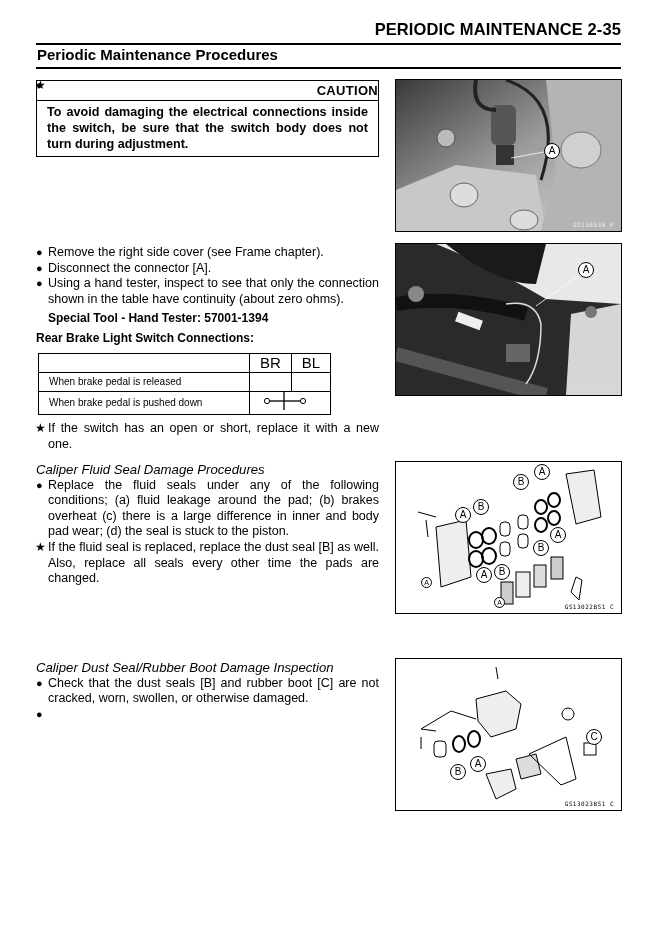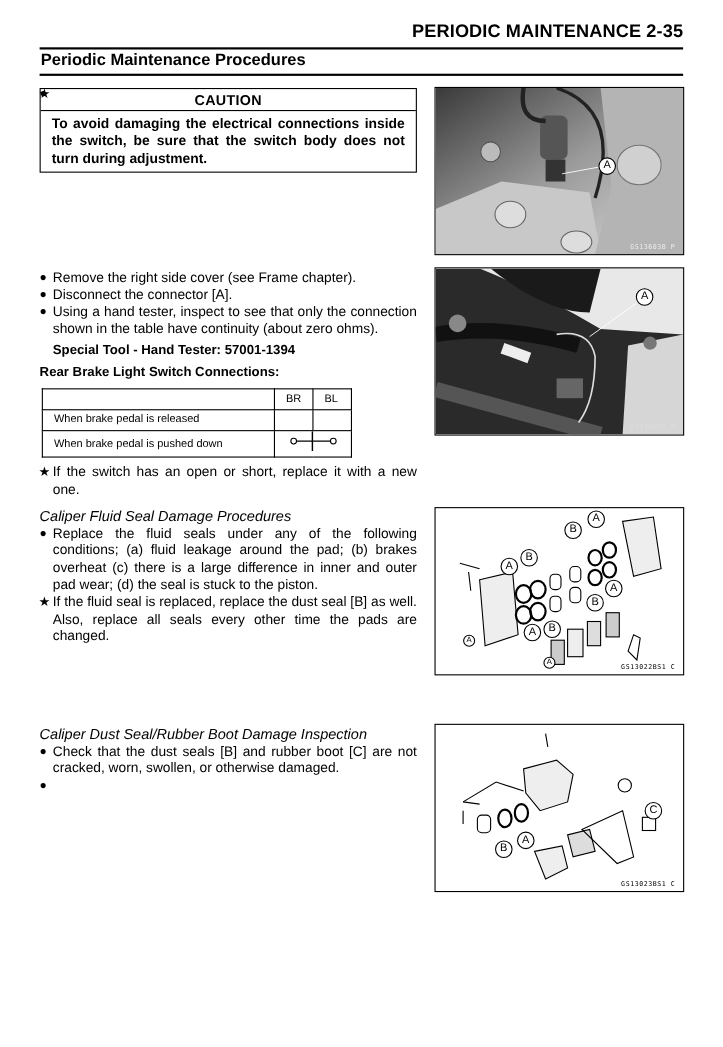--- a/index.html
+++ b/index.html
@@ -7,26 +7,26 @@
          font-family:"Liberation Sans", sans-serif; color:#000; }
   .abs { position:absolute; }
   .running-head { right:36px; top:20px; font-size:16.5px; font-weight:bold; letter-spacing:0.1px; }
   .rule { left:36px; width:585px; height:1.5px; background:#000; }
   .section-title { left:37px; top:46px; font-size:15px; font-weight:bold; }
   .col { left:36px; width:343px; font-size:12.5px; line-height:15.6px; }
   .item { position:relative; padding-left:12px; }
   .item .mark { position:absolute; left:0; top:0; font-size:11px; }
   .item .mark.star { font-size:12px; left:-1px; }
   .caution { border:1.3px solid #000; margin-top:2px; }
-  .caution-head { text-align:center; font-weight:bold; font-size:13px; border-bottom:1.3px solid #000; padding:2px 0 1px; letter-spacing:0.3px; }
+  .caution-head { text-align:right; font-weight:bold; font-size:13px; border-bottom:1.3px solid #000; padding:2px 0 1px; letter-spacing:0.3px; }
   .caution-body { font-weight:bold; font-size:12.6px; padding:3px 10px 4px 10px; text-align:justify; line-height:16px; }
   .bold-line { font-weight:bold; font-size:12px; }
   table.conn { border-collapse:collapse; font-size:10px; margin-top:6px; margin-left:2px; }
   table.conn td { border:1.3px solid #000; height:18px; padding:0 10px; }
-  table.conn td.h { text-align:left; width:14px; font-size:10px; }
+  table.conn td.h { text-align:left; width:14px; font-size:15px; }
   .ital { font-style:italic; font-size:13.2px; }
   .just { text-align:justify; }
   .fig { border:1.4px solid #000; left:395px; width:225px; height:151px; overflow:hidden; }
   .fig svg { display:block; }
   .fig-code { position:absolute; right:7px; bottom:3px; font-family:"DejaVu Sans Mono", monospace; font-size:6px; letter-spacing:0.5px; }
   .callout { position:absolute; width:14px; height:14px; border:1px solid #000; border-radius:50%; background:#fff; font-size:10px; text-align:center; line-height:14px; font-family:"Liberation Sans", sans-serif; }
 </style>
 </head>
 <body>
 
@@ -91,21 +91,21 @@
   <div class="item just" style="margin-top:6px">
     <span class="mark star">★</span>
     <span>If the switch has an open or short, replace it with a new one.</span>
   </div>
 </div>
 
 <div class="abs col" style="top:462px">
   <div class="ital">Caliper Fluid Seal Damage Procedures</div>
   <div class="item just">
     <span class="mark">●</span>
-    <span>Replace the fluid seals under any of the following conditions; (a) fluid leakage around the pad; (b) brakes overheat (c) there is a large difference in inner and outer pad wear; (d) the seal is stuck to the piston.</span>
+    <span>Replace the fluid seals under any of the following conditions; (a) fluid leakage around the pad; (b) brakes overheat (c) there is a large difference in inner and body pad wear; (d) the seal is stuck to the piston.</span>
   </div>
   <div class="item just">
     <span class="mark star">★</span>
     <span>If the fluid seal is replaced, replace the dust seal [B] as well. Also, replace all seals every other time the pads are changed.</span>
   </div>
 </div>
 
 <div class="abs col" style="top:660px">
   <div class="ital">Caliper Dust Seal/Rubber Boot Damage Inspection</div>
   <div class="item just">

